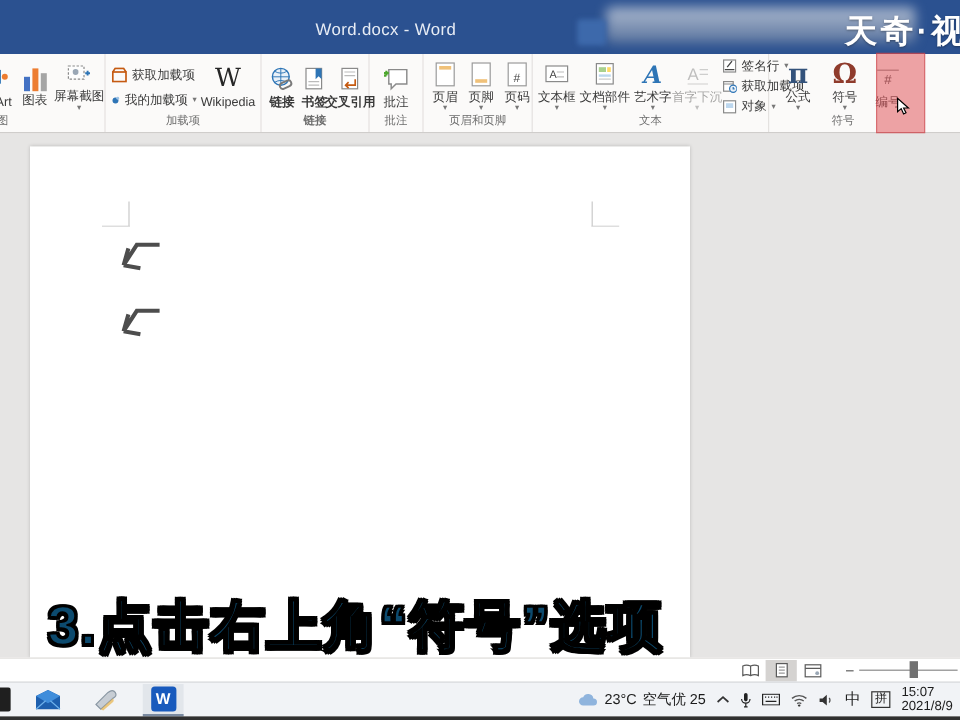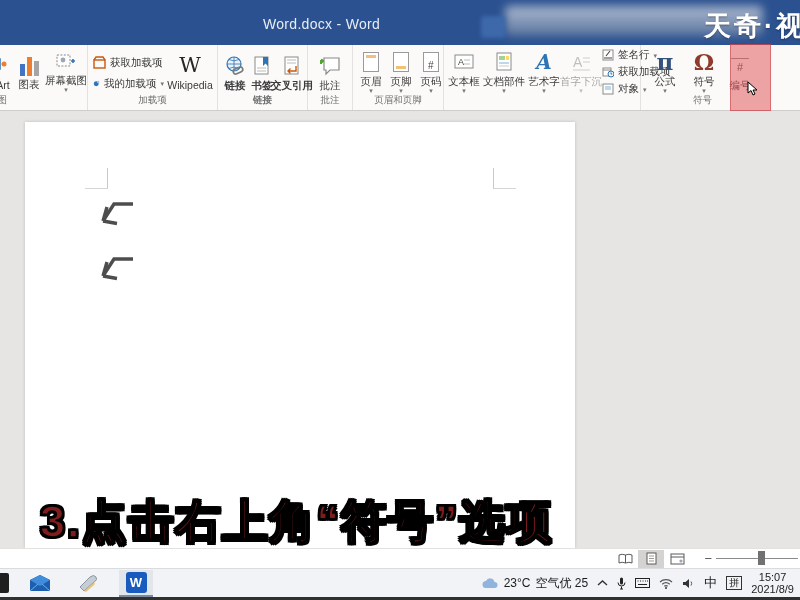--- a/index.html
+++ b/index.html
@@ -61,21 +61,21 @@
   .page { position:absolute; left:25px; top:10px; width:550px; height:426px; background:#fff;
           box-shadow:0 0 3px rgba(0,0,0,.18); }
   .cropL { position:absolute; left:60px; top:46px; width:23px; height:21px;
            border-right:1px solid #c9c9c9; border-bottom:1px solid #d6d6d6; }
   .cropR { position:absolute; left:468px; top:46px; width:23px; height:21px;
            border-left:1px solid #c9c9c9; border-bottom:1px solid #d6d6d6; }
   .pmark { position:absolute; width:42px; height:38px; }
 
   
   .caption { position:absolute; left:40px; top:492px; z-index:70; font-size:45px; font-weight:bold;
-             color:#7f1d1d; letter-spacing:2px; white-space:nowrap;
+             color:#0c4a6e; letter-spacing:2px; white-space:nowrap;
              -webkit-text-stroke:1.5px #000;
              text-shadow:2px 0 0 #000, -2px 0 0 #000, 0 2px 0 #000, 0 -2px 0 #000,
                          2px 2px 0 #000, -2px -2px 0 #000, 2px -2px 0 #000, -2px 2px 0 #000; }
 
   
   .statusbar { position:absolute; left:0; top:548px; width:800px; height:20px; background:#ffffff;
                border-top:1px solid #e3e1df; display:flex; align-items:center; justify-content:flex-end; }
   .viewbtn { width:26px; height:18px; display:flex; align-items:center; justify-content:center; }
   .viewbtn.sel { background:#d5d3d1; }
   .zoomwrap { display:flex; align-items:center; margin-left:10px; margin-right:2px; }
@@ -90,21 +90,21 @@
   .tbtn { height:27px; display:flex; align-items:center; justify-content:center; flex:none; }
   .tbtn.partial { width:12px; overflow:hidden; margin-left:-3px; }
   .tbtn.app { width:34px; margin-left:14px; }
   .tbtn.active { background:#e2e6eb; border-bottom:2px solid #7a8aa0; }
   .wordico { width:21px; height:21px; background:#185abd; border-radius:3px; color:#fff; font-weight:bold;
              font-size:13px; display:flex; align-items:center; justify-content:center; }
   .tray { margin-left:auto; display:flex; align-items:center; gap:9px; padding-right:6px; font-size:12px; color:#1c1c1c; }
   .weather { display:flex; align-items:center; gap:5px; white-space:nowrap; }
   .ime-lang { font-size:13px; }
   .ime-mode { font-size:10px; border:1px solid #333; padding:0 2px; line-height:12px; }
-  .clock { text-align:center; font-size:11px; line-height:12px; white-space:nowrap; }
+  .clock { text-align:left; font-size:11px; line-height:12px; white-space:nowrap; }
   svg.ti { display:block; }
 </style>
 </head>
 <body>
 
 <div class="screen">
 
   <div class="bluetop">
     <div class="titletext">Word.docx - Word</div>
     <div class="blurpatch"></div>
@@ -326,20 +326,21 @@
           <div class="rowbtn" style="height:17px;">
             <svg class="ti" width="12" height="12" viewBox="0 0 12 12">
                 <rect x="1" y="1" width="10" height="10" fill="#fff" stroke="#8a8a8a"></rect>
                 <rect x="3" y="3" width="6" height="4" fill="#bdd7ee"></rect>
               </svg>
             <span>对象</span>
             <span class="da">▾</span>
           </div>
         </div>
       </div>
+      <div class="rlabel">文本</div>
     </div>
 
     <div class="rgroup" style="width:110px; border-right:none;">
       <div class="rbody" style="padding-left:8px; gap:6px;">
         <div class="bb" style="width:32px;">
           <span class="ic pi">π</span>
           <span class="bl">公式</span>
           <span class="da">▾</span>
         </div>
         <div class="bb" style="width:34px;">

